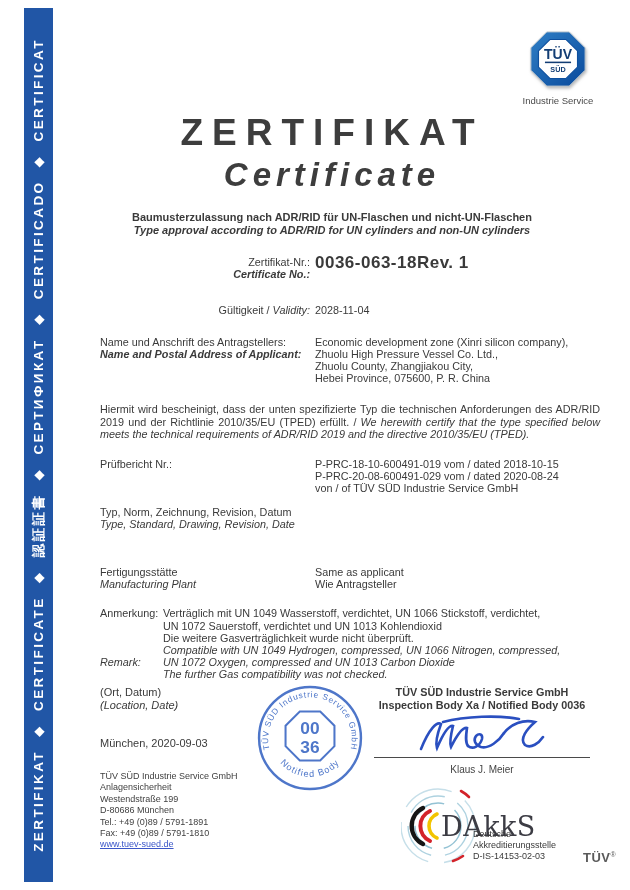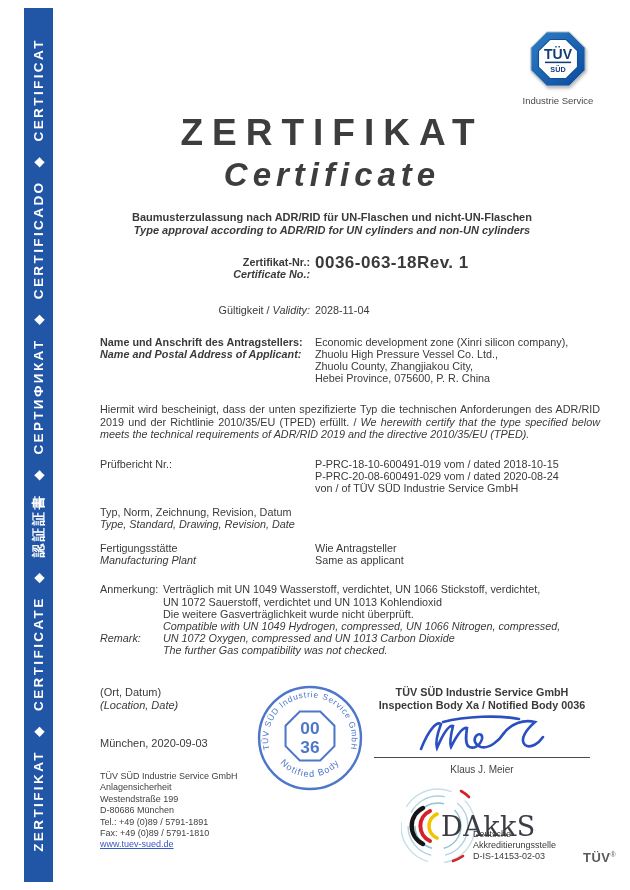--- a/index.html
+++ b/index.html
@@ -27,21 +27,21 @@
   .subtitle{position:absolute;left:52px;top:211px;width:560px;text-align:center;
     font-size:11px;font-weight:bold;line-height:13px;color:#3a3a3a;}
   .subtitle .en{font-style:italic;}
 
   
   .content{position:absolute;left:100px;top:256px;width:500px;font-size:10.8px;line-height:12.2px;}
   .row{display:flex;align-items:flex-start;}
   .lbl{width:210px;flex:0 0 210px;}
   .lbl.r{text-align:right;}
   .val{margin-left:5px;flex:1 1 auto;}
-  .b{font-weight:bold;}
+  .b{font-weight:normal;}
   .i{font-style:italic;}
   .bi{font-weight:bold;font-style:italic;}
   .nw{white-space:nowrap;}
   .cert-number{font-size:17px;font-weight:bold;letter-spacing:.5px;margin-top:1px;}
   .cert-number .rev{}
   .statement{text-align:justify;margin:0;}
   .std{position:absolute;left:159px;top:0;font-weight:bold;white-space:nowrap;}
   .relpos{position:relative;}
   .remark-row{display:flex;align-items:flex-start;}
   .remark-lbl{width:63px;flex:0 0 63px;}
@@ -138,35 +138,35 @@
       <div class="lbl">
         <div class="nw">Prüfbericht Nr.:</div>
       </div>
       <div class="val">
         <div class="nw">P-PRC-18-10-600491-019 vom / dated 2018-10-15</div>
         <div class="nw">P-PRC-20-08-600491-029 vom / dated 2020-08-24</div>
         <div class="nw">von / of TÜV SÜD Industrie Service GmbH</div>
       </div>
     </div>
 
-    <div class="row" style="margin-bottom:12px;">
+    <div class="row" style="margin-bottom:36px;">
       <div class="lbl">
         <div class="nw">Typ, Norm, Zeichnung, Revision, Datum</div>
         <div class="i nw">Type, Standard, Drawing, Revision, Date</div>
       </div>
     </div>
 
     <div class="row" style="margin-bottom:17px;">
       <div class="lbl">
         <div class="nw">Fertigungsstätte</div>
         <div class="i nw">Manufacturing Plant</div>
       </div>
       <div class="val">
+        <div class="nw">Same as applicant</div>
         <div class="nw">Wie Antragsteller</div>
-        <div class="nw">Same as applicant</div>
       </div>
     </div>
 
     <div class="remark-row">
       <div class="remark-lbl">
         <div class="nw">Anmerkung:</div>
         <div class="i nw" style="margin-top:36.6px;">Remark:</div>
       </div>
       <div>
         <div class="nw">Verträglich mit UN 1049 Wasserstoff, verdichtet, UN 1066 Stickstoff, verdichtet,</div>

